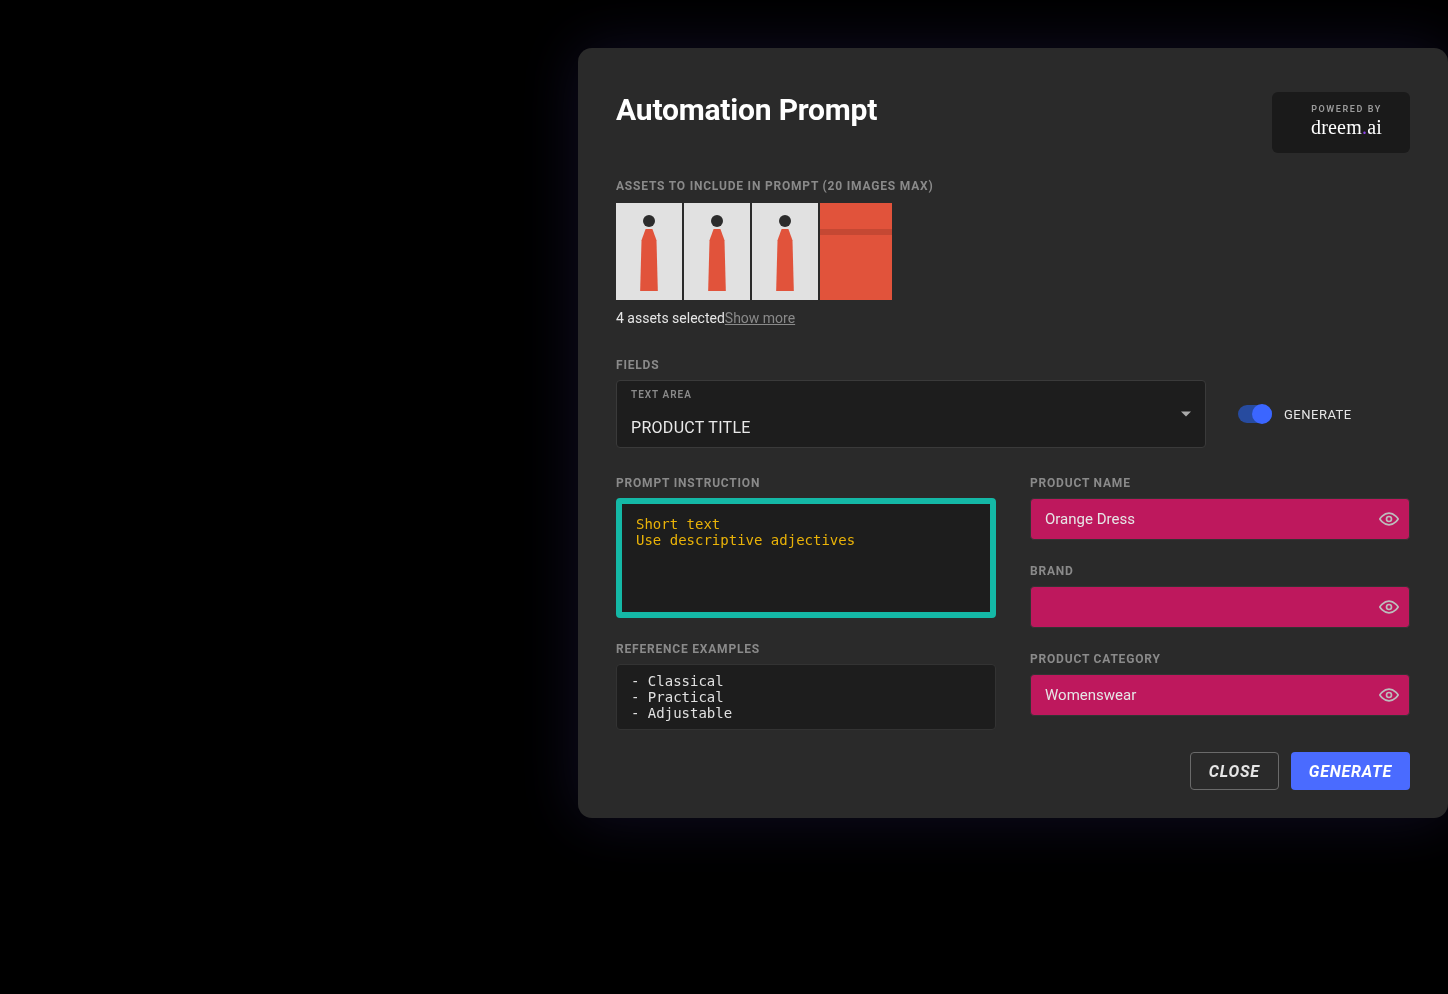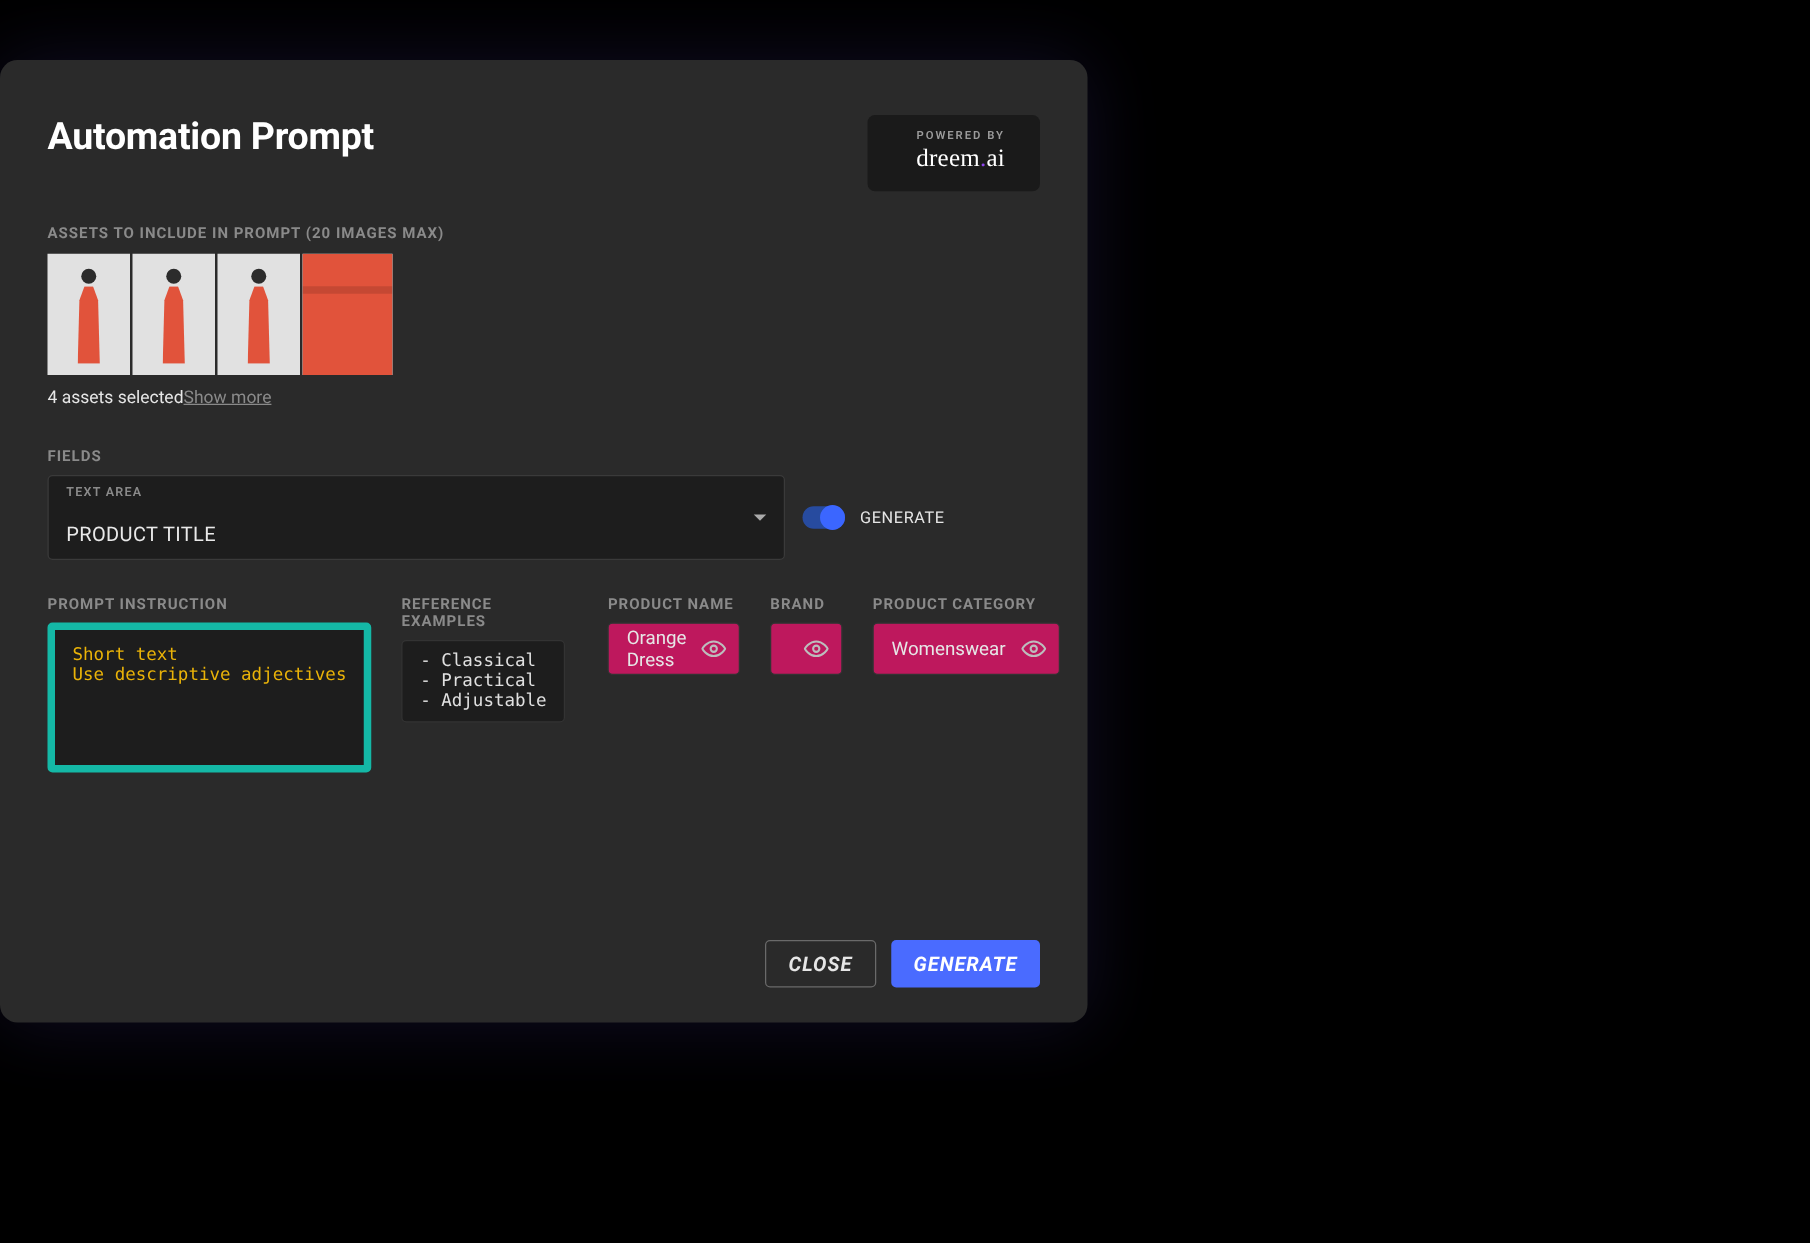--- a/index.html
+++ b/index.html
@@ -9,21 +9,21 @@
     background: #000;
     font-family: -apple-system, BlinkMacSystemFont, "Segoe UI", Roboto, Helvetica, Arial, sans-serif;
     overflow: hidden;
   }
   .stage {
     width: 1448px;
     height: 866px;
     position: relative;
     display: flex;
     align-items: center;
-    justify-content: flex-start;
+    justify-content: flex-end;
   }
   .dialog {
     width: 870px;
     height: 770px;
     background: #2a2a2a;
     border-radius: 14px;
     position: relative;
     padding: 44px 38px 32px 38px;
     color: #e9e9e9;
     box-shadow: 0 0 60px rgba(90,70,200,0.18), 0 0 30px rgba(0,0,0,0.7);
@@ -131,21 +131,21 @@
   .assets-status .show-more {
     color: #8a8a8a;
     text-decoration: underline;
     cursor: pointer;
   }
 
   .fields-block { margin-top: 32px; }
   .field-row {
     display: flex;
     align-items: center;
-    gap: 14px;
+    gap: 32px;
     margin-top: 8px;
   }
   .select-field {
     flex: 0 0 590px;
     background: #1d1d1d;
     border: 1px solid #3a3a3a;
     border-radius: 4px;
     padding: 8px 14px 10px 14px;
     position: relative;
   }
@@ -191,21 +191,21 @@
     border-radius: 50%;
     background: #3b66ff;
   }
   .toggle-label { font-size: 13px; color: #e6e6e6; letter-spacing: 0.5px; }
 
   .columns {
     display: flex;
     gap: 34px;
     margin-top: 28px;
   }
-  .col { flex: 1; display: flex; flex-direction: row; gap: 24px; }
+  .col { flex: 1; display: flex; flex-direction: column; gap: 24px; }
 
   .textarea-box {
     background: #1d1d1d;
     border: 6px solid #14b8a6;
     border-radius: 4px;
     height: 120px;
     padding: 12px 14px;
     font-family: ui-monospace, SFMono-Regular, Menlo, Consolas, monospace;
     font-size: 14px;
     color: #eab308;

